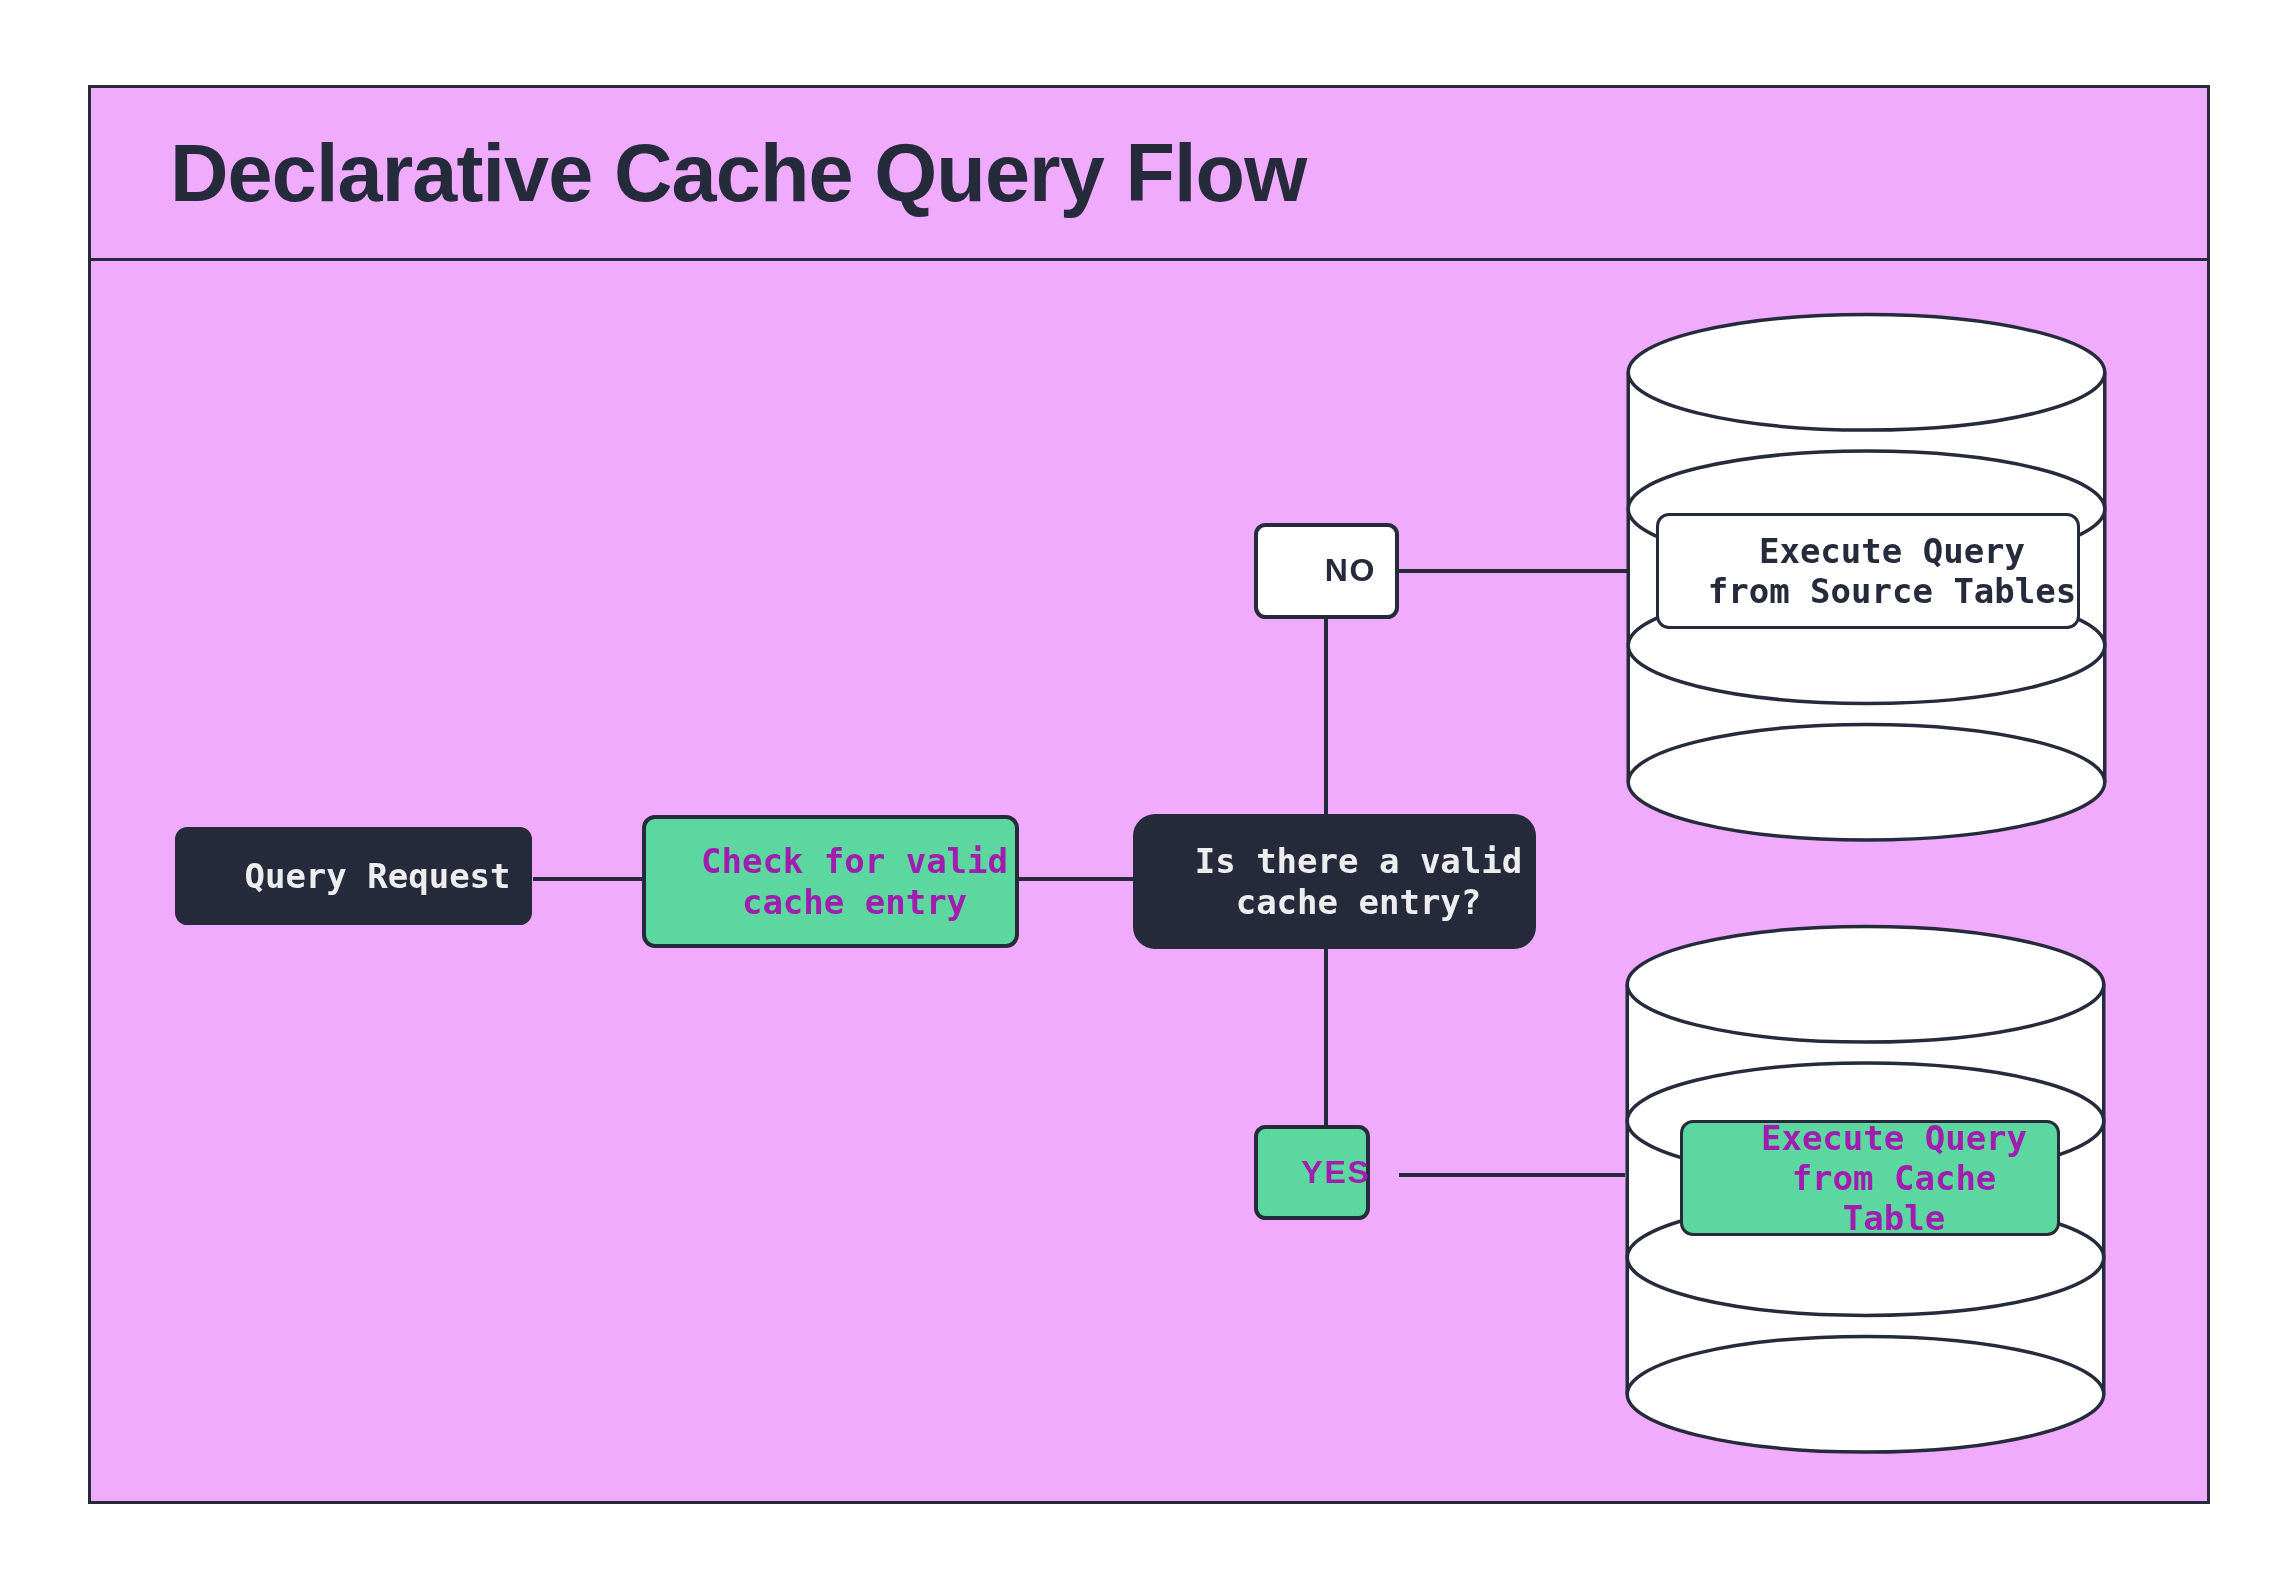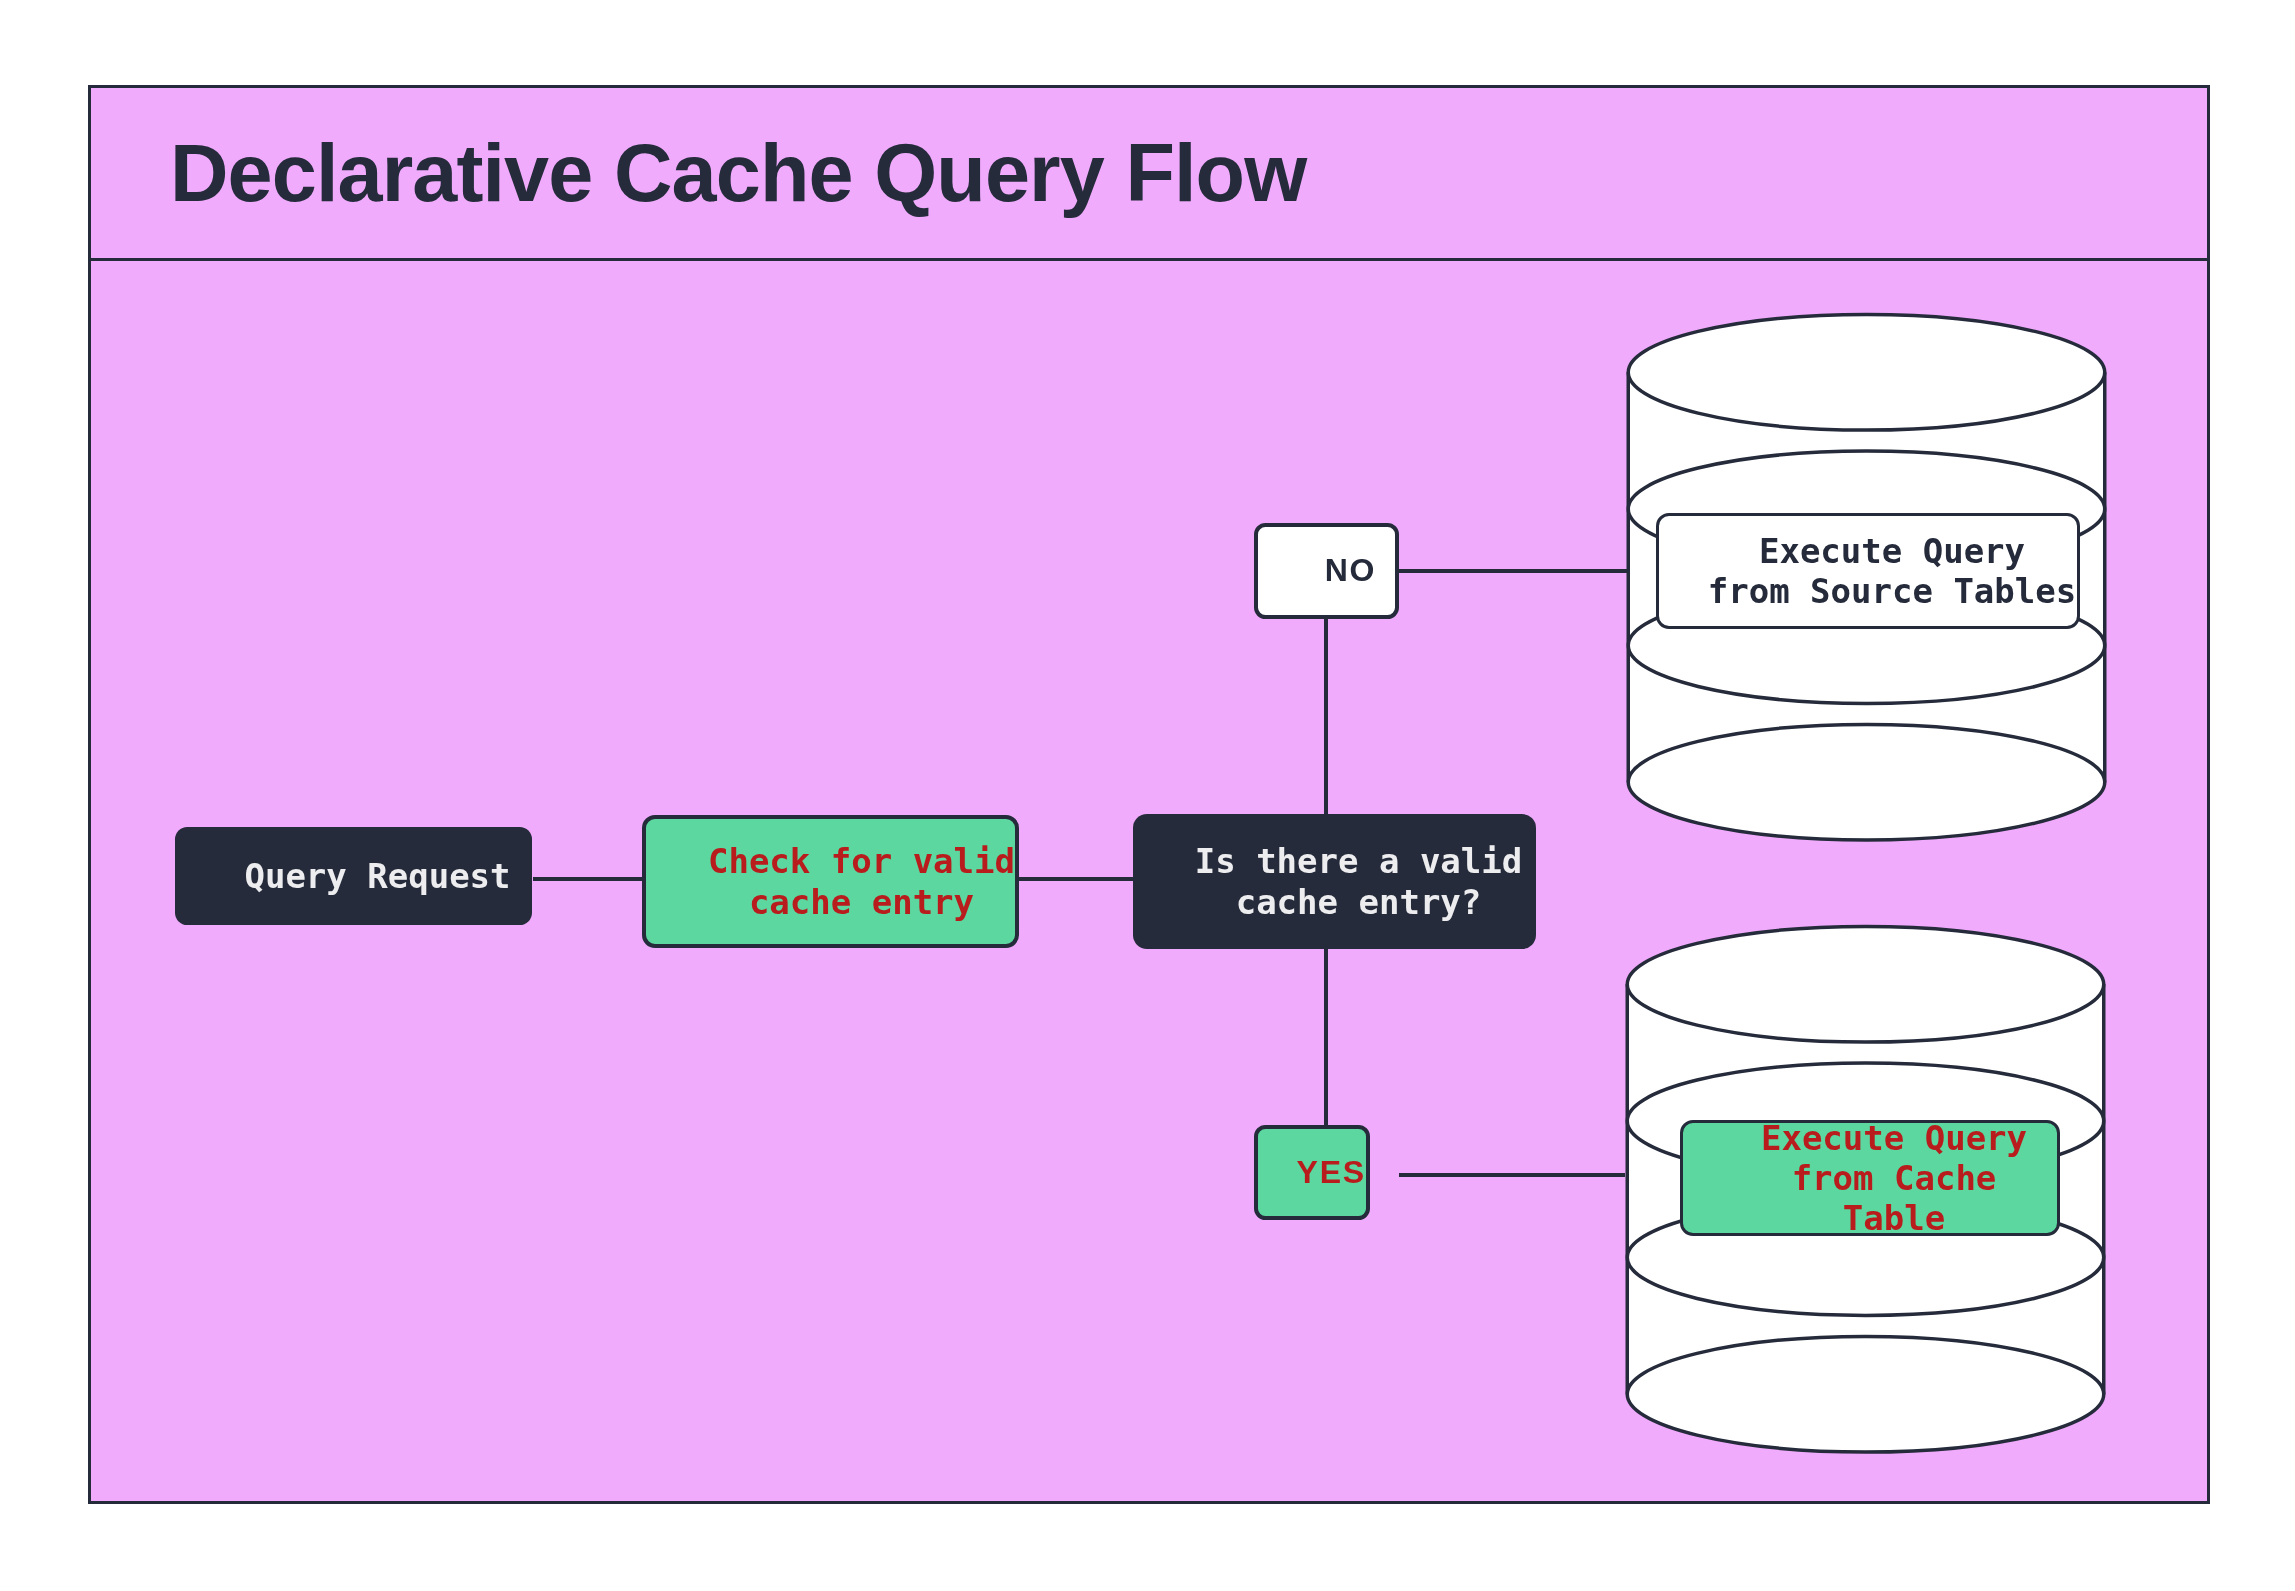--- a/index.html
+++ b/index.html
@@ -19,22 +19,22 @@
   .title{
     margin:0;padding-left:79px;
     font-family:"Liberation Sans", sans-serif;font-weight:700;
     font-size:81px;letter-spacing:-0.9px;color:#252B3B;
   }
   .node{
     position:absolute;display:flex;align-items:center;justify-content:center;
     text-align:center;box-sizing:border-box;white-space:pre-line;
     font-size:34px;font-weight:600;line-height:1.18;z-index:3;padding-left:48px;
   }
-  .dark{background:#252B3B;color:#EDEDEF;border-radius:14px;}
-  .green{background:#5CD7A0;color:#b91c1c;border:4.4px solid #252B3B;border-radius:13px;justify-content:flex-end;}
+  .dark{background:#252B3B;color:#EDEDEF;border-radius:22px;}
+  .green{background:#5CD7A0;color:#a21caf;border:4.4px solid #252B3B;border-radius:13px;}
   .whitebox{background:#ffffff;color:#252B3B;border:4.4px solid #252B3B;border-radius:11.4px;}
   .branch{
     font-family:"Liberation Sans", sans-serif;font-weight:700;font-size:32px;
     letter-spacing:1.8px;
   }
   .dblabel{border-width:3.5px;z-index:3;}
   .edge{position:absolute;background:#252B3B;z-index:2;}
   .dbicon{position:absolute;z-index:1;}
 </style>
 </head>

